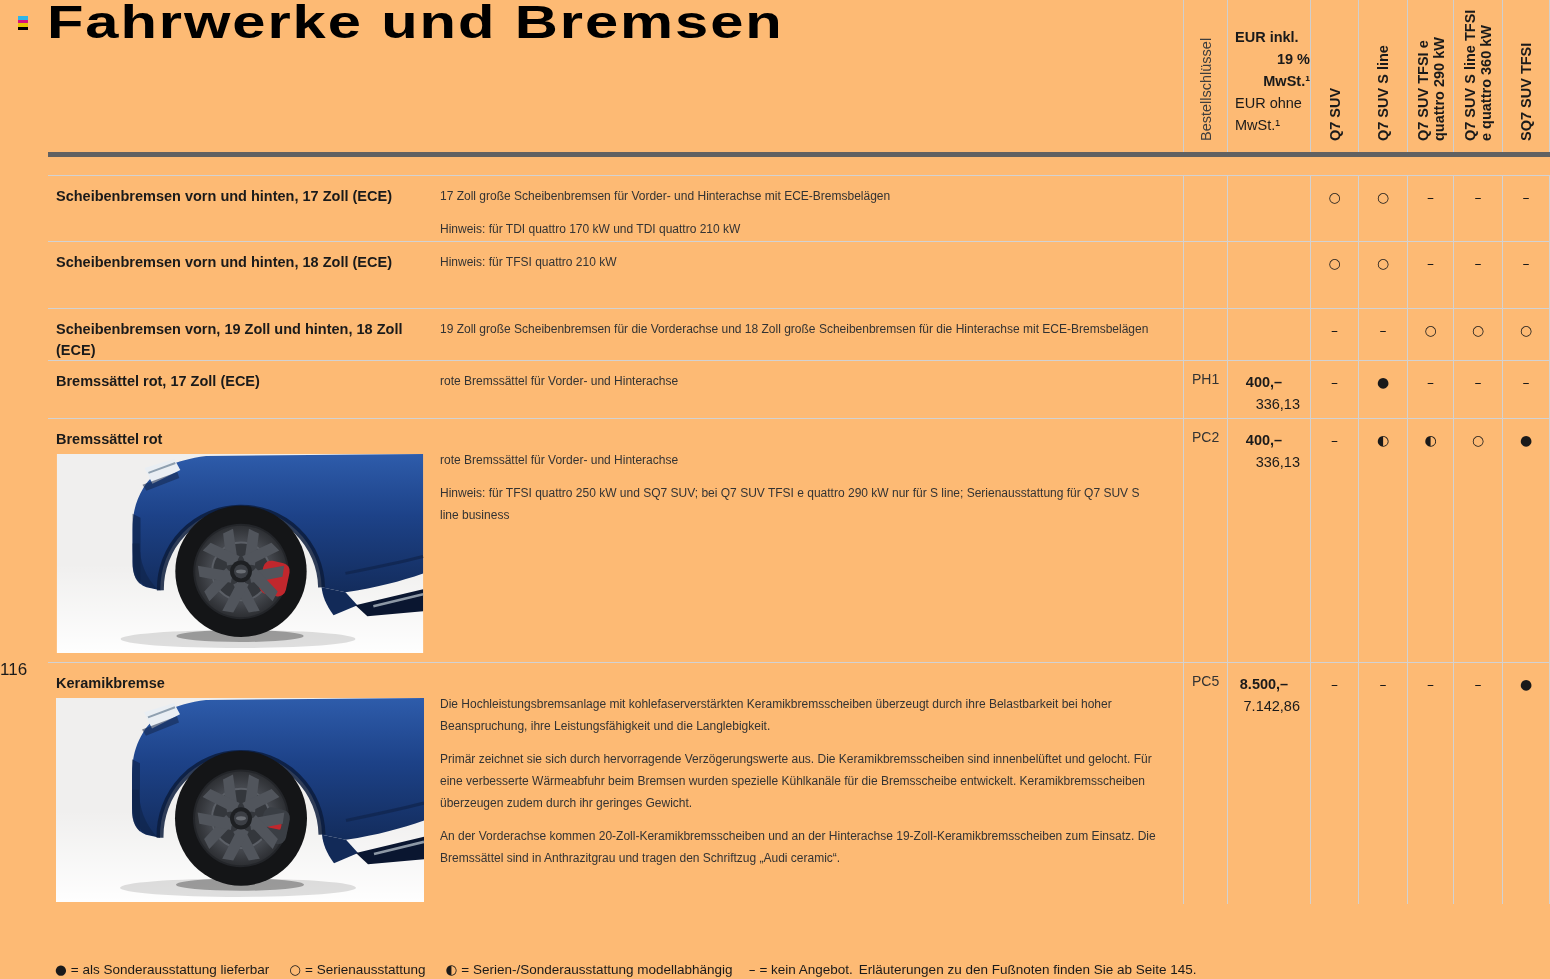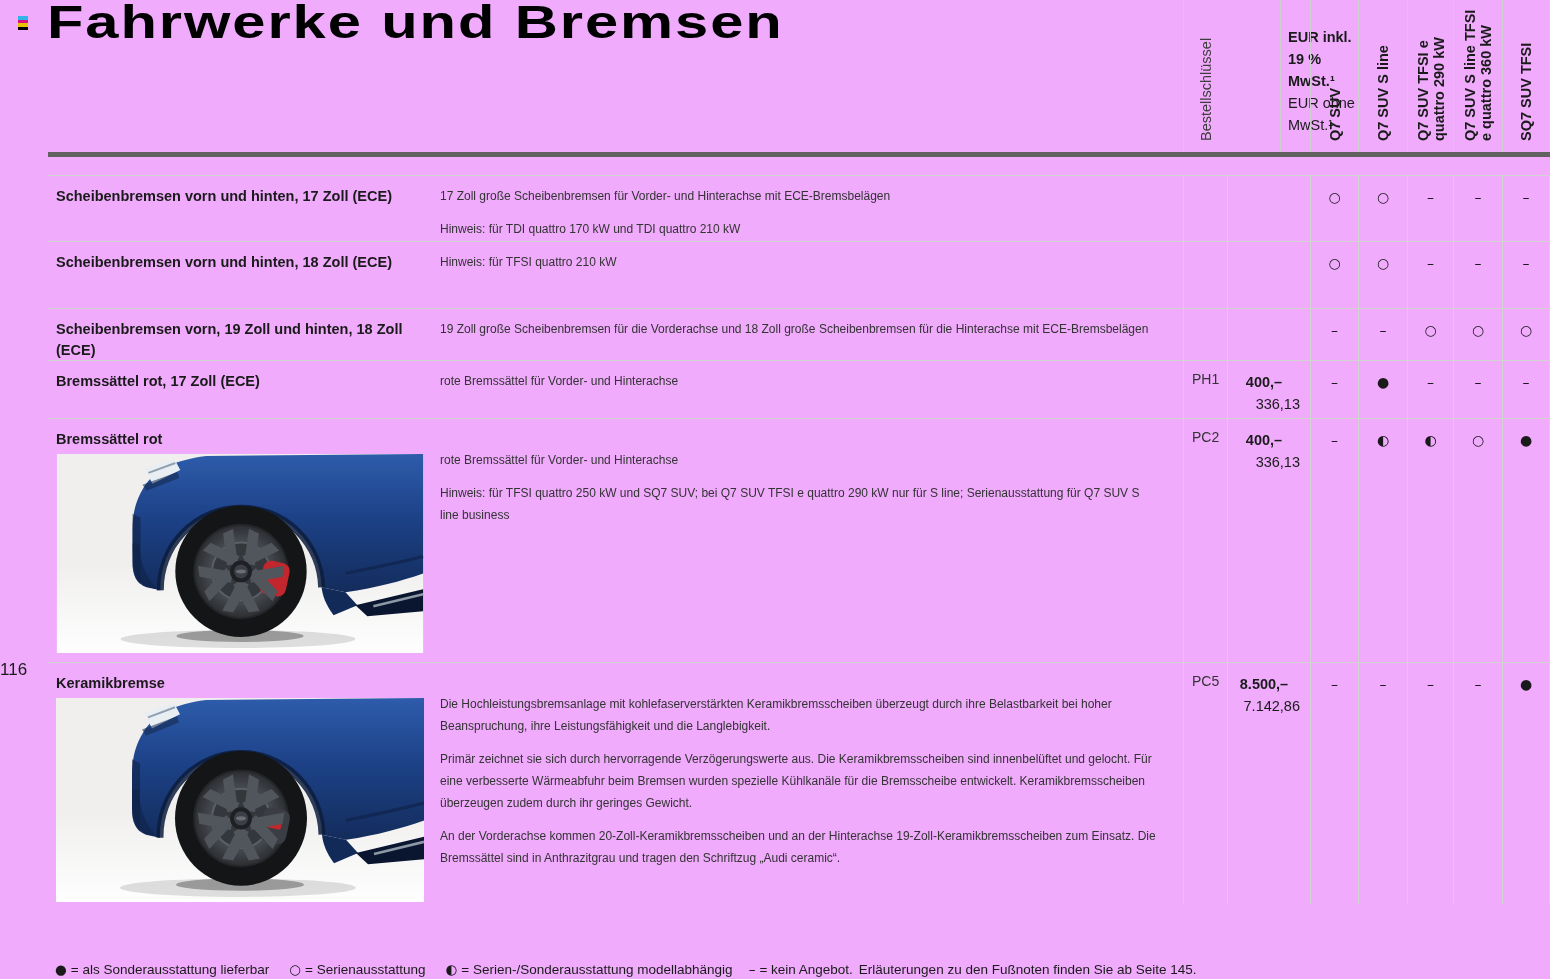--- a/index.html
+++ b/index.html
@@ -1,16 +1,16 @@
 <!DOCTYPE html>
 <html><head>
 <meta charset="utf-8">
 <style>
   html,body{margin:0;padding:0;background:#ffffff;}
-  #page{position:relative;width:1550px;height:979px;background:#f0abfc;overflow:hidden;
+  #page{position:relative;width:1550px;height:979px;background:#fdba74;overflow:hidden;
         font-family:"Liberation Sans",sans-serif;color:#1a1a1a;}
 
   
   .reg-mark{position:absolute;left:18px;top:16px;width:10px;height:14px;display:flex;flex-direction:column;}
   .reg-mark span{flex:1;}
   .rm-c{background:#2fb5e8;} .rm-m{background:#d5127d;} .rm-y{background:#e8c400;} .rm-k{background:#000;}
   h1.title{position:absolute;left:47px;top:-8px;margin:0;font-size:47px;font-weight:700;
            letter-spacing:1.5px;transform:scaleX(1.27);transform-origin:left center;
            line-height:60px;color:#000;white-space:nowrap;}
 
@@ -60,21 +60,21 @@
     <span class="rm-c"></span>
       <span class="rm-m"></span>
       <span class="rm-y"></span>
       <span class="rm-k"></span>
   </div>
   <h1 class="title">Fahrwerke und Bremsen</h1>
 
   <div class="hcell" style="left:1183px;width:44px;">
     <div class="vlabel reg">Bestellschlüssel</div>
   </div>
-  <div class="hcell h-price" style="left:1280px;width:83px;">
+  <div class="hcell h-price" style="left:1227px;width:83px;text-align:right;">
     <div class="b">EUR inkl.</div>
     <div class="b">19 % MwSt.¹</div>
     <div>EUR ohne</div>
     <div>MwSt.¹</div>
   </div>
   <div class="hcell" style="left:1310px;width:48px;">
     <div class="vlabel">Q7 SUV</div>
   </div>
   <div class="hcell" style="left:1358px;width:49px;">
     <div class="vlabel">Q7 SUV S line</div>

